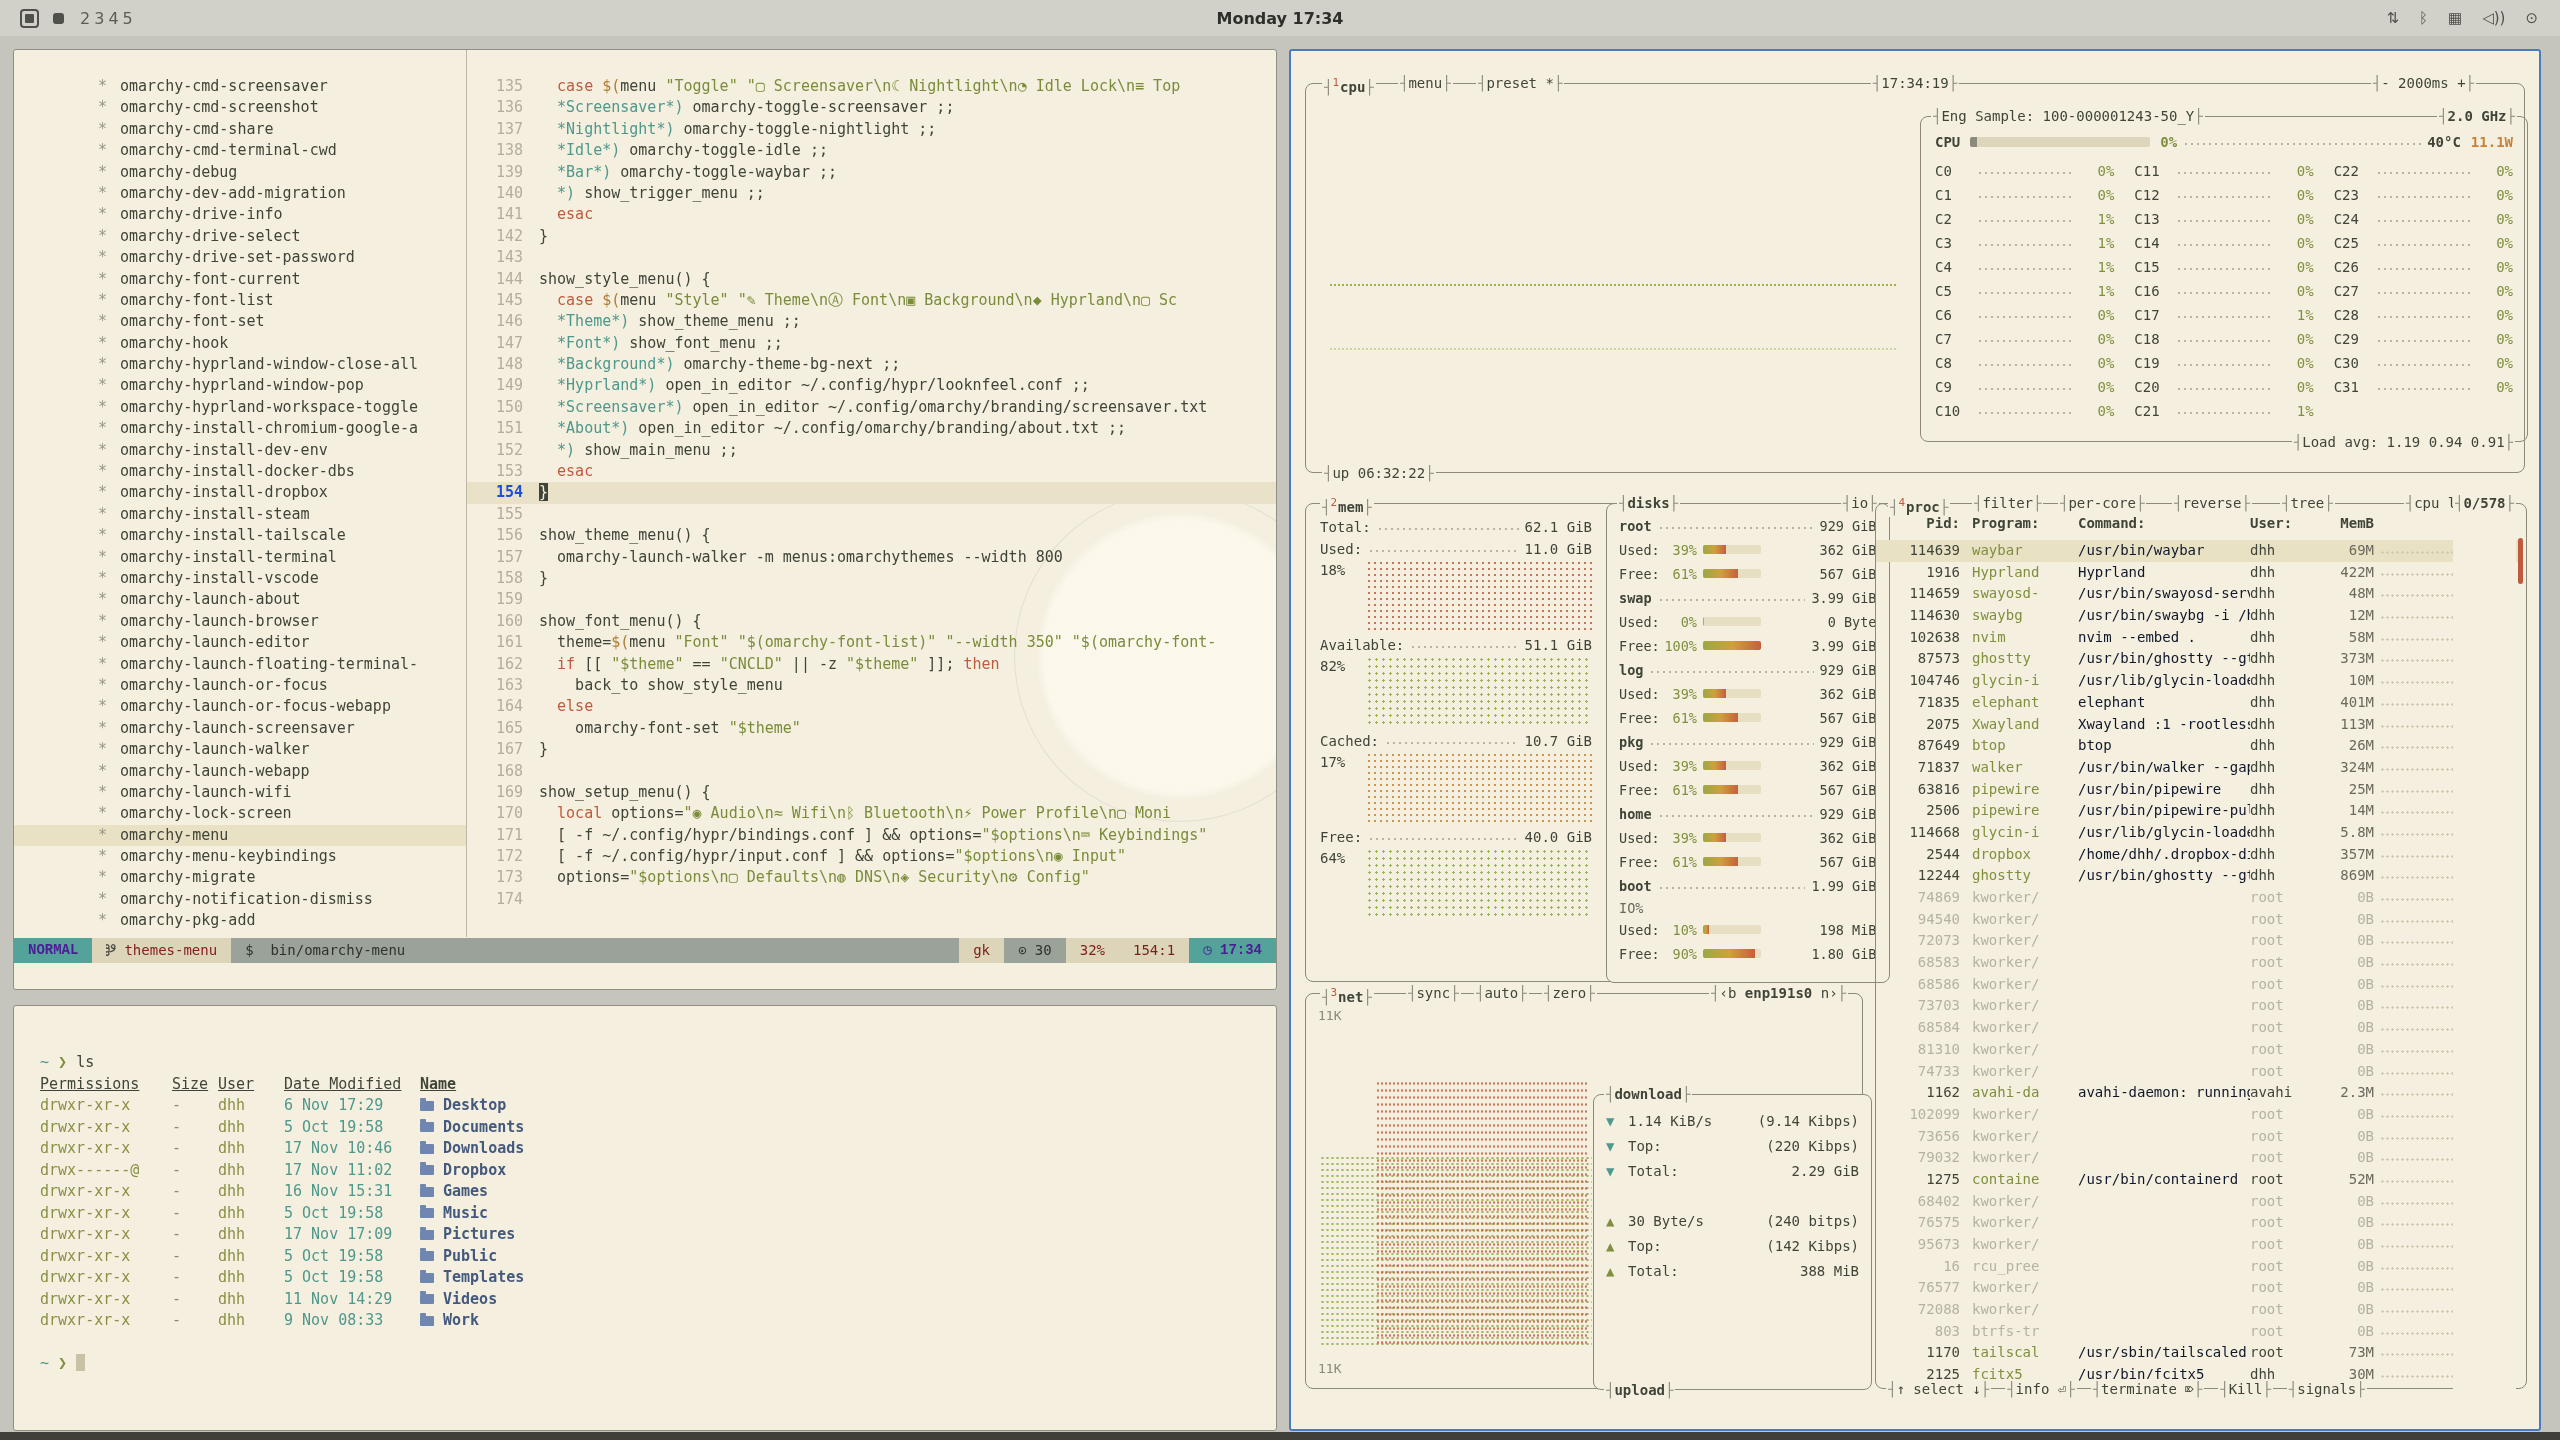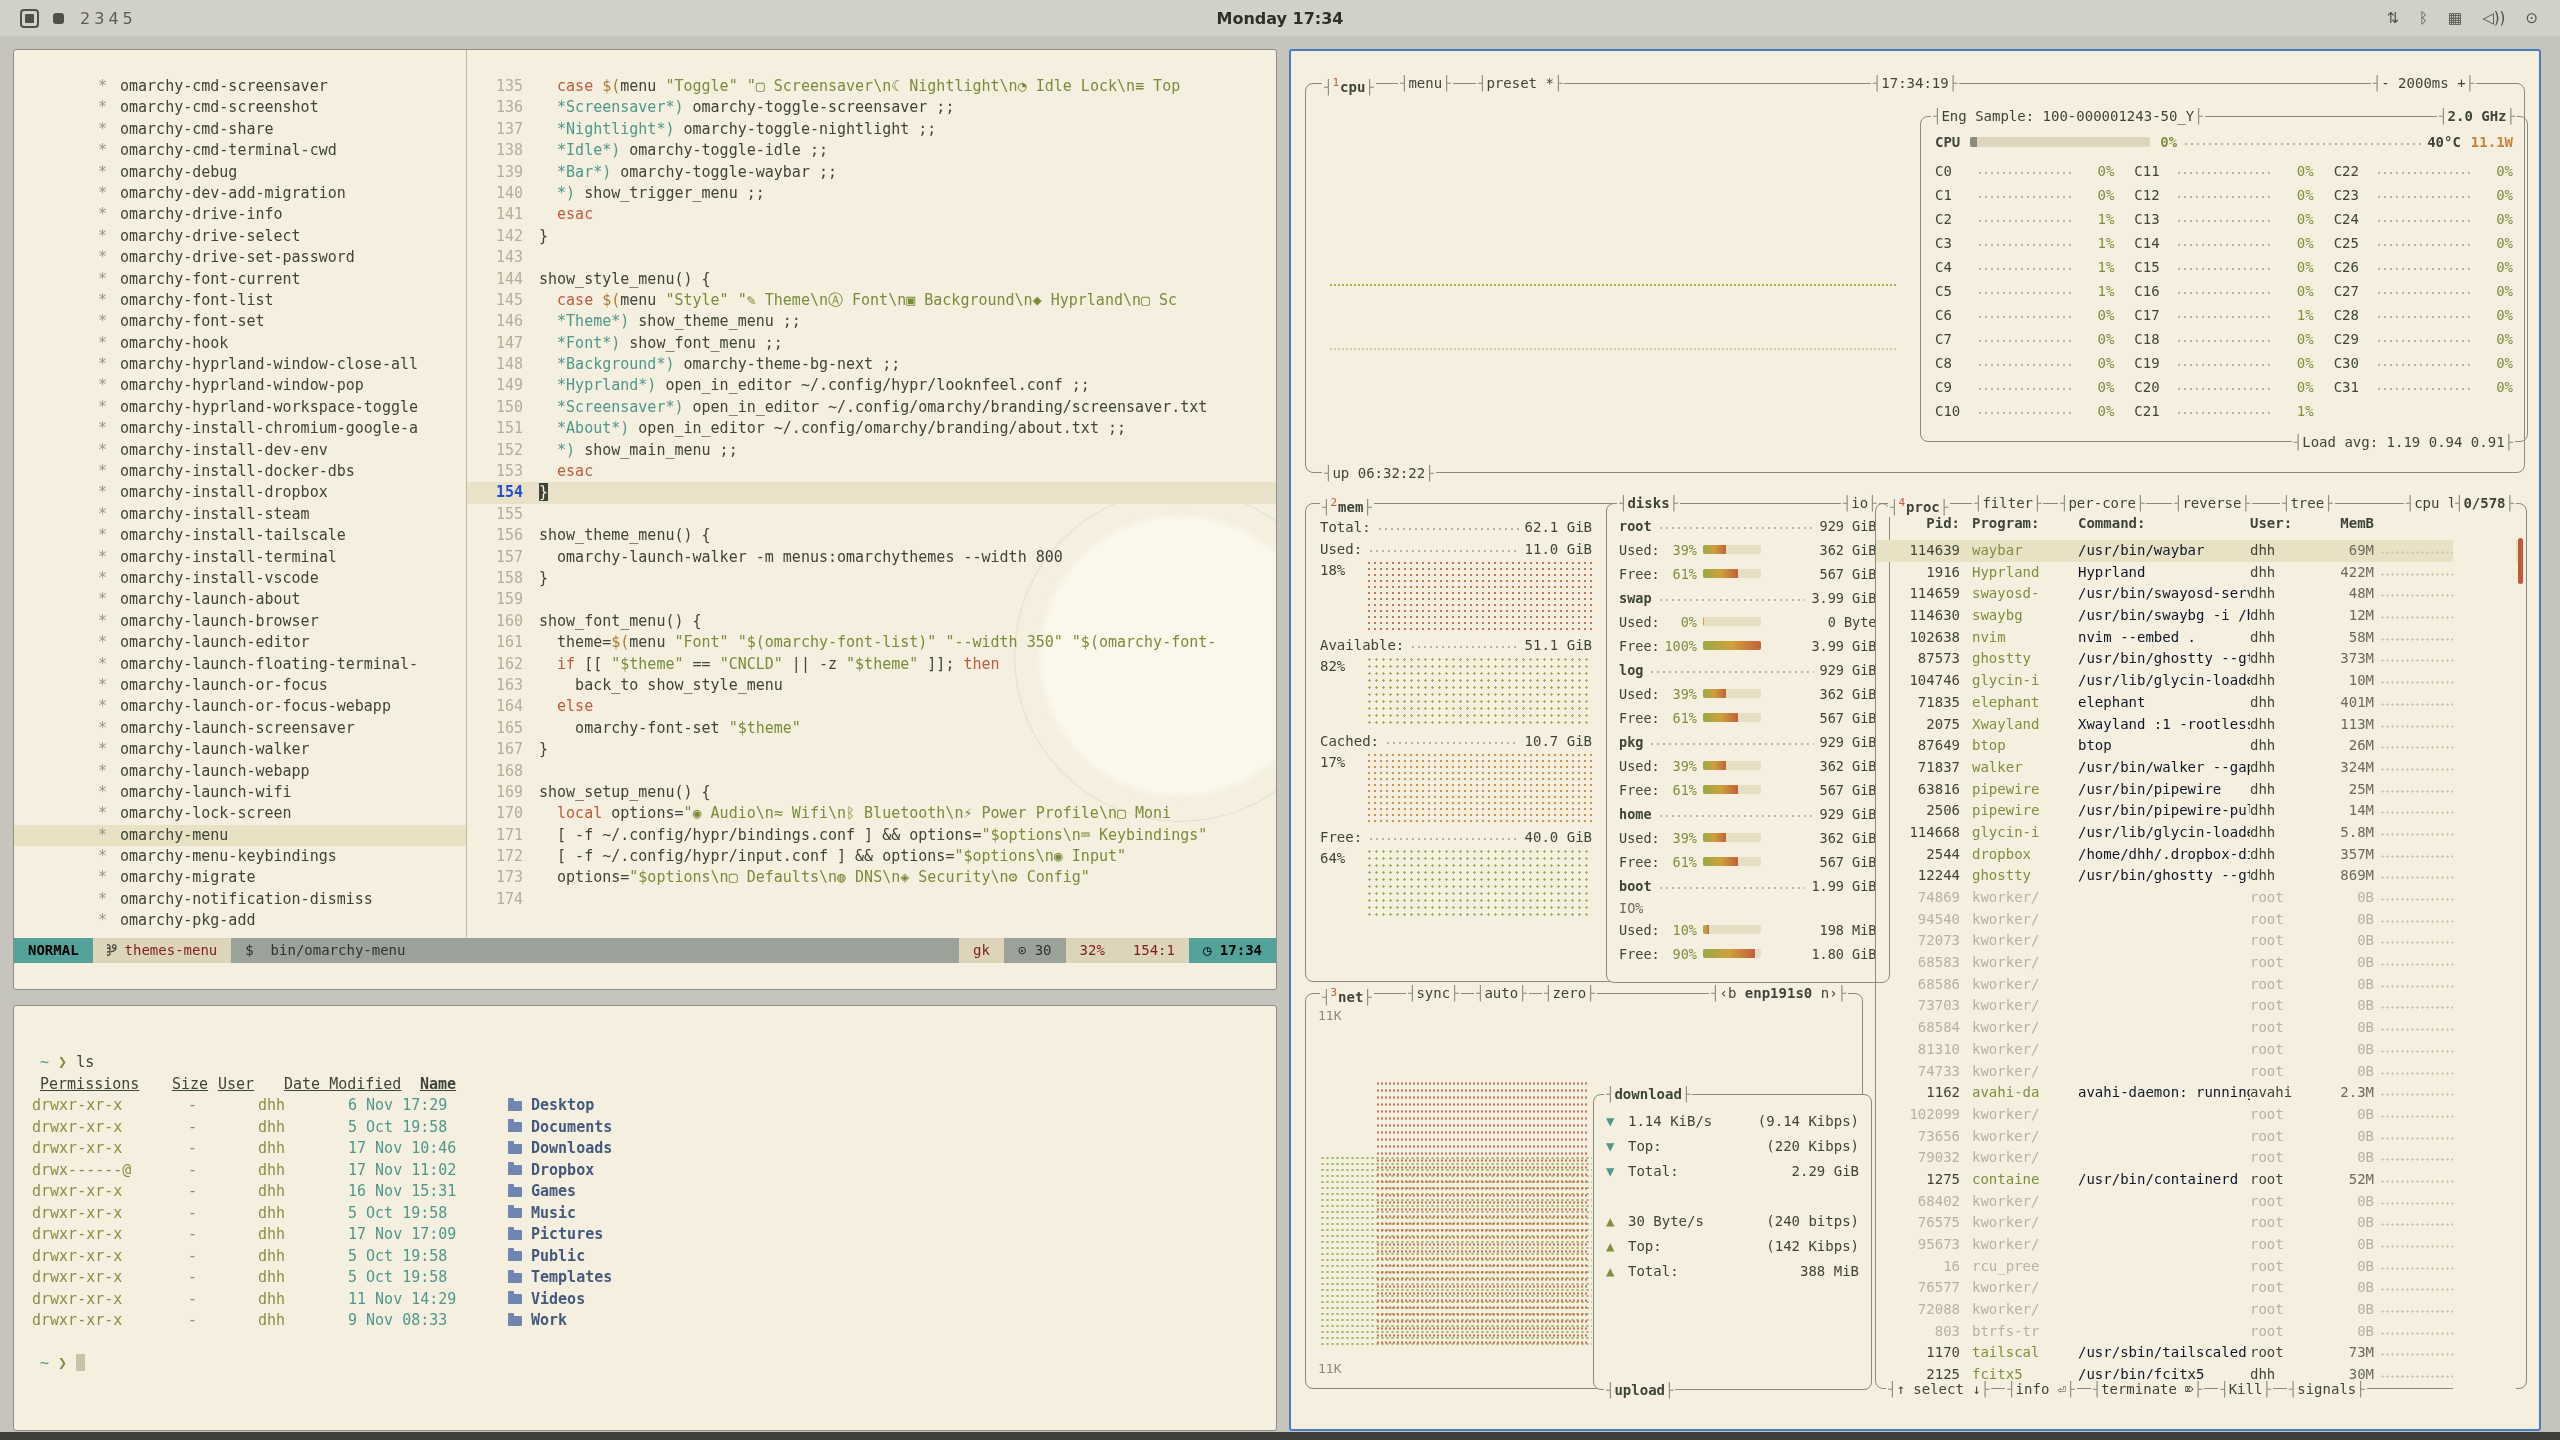--- a/index.html
+++ b/index.html
@@ -39,33 +39,33 @@
   .code-line{height:21.4px;line-height:21.4px;display:flex;white-space:pre;}
   .code-line.cur{background:#eae2c8;}
   .lnum{width:56px;text-align:right;padding-right:16px;color:#b3ae9a;flex:none;}
   .code-line.cur .lnum{color:#1d4ed8;font-weight:bold;}
   .ltext{white-space:pre;color:#3f4438;}
   .tok-str{color:#7a8c3a;} .tok-kw{color:#bf5a3c;} .tok-pat{color:#4e988c;} .tok-var{color:#b07a33;}
   .cursor{background:#3f4438;color:var(--win);}
   .statusbar{position:absolute;left:0;right:0;bottom:26px;height:25px;display:flex;align-items:stretch;
     font-size:14px;line-height:25px;z-index:2;}
   .seg{padding:0 14px;white-space:nowrap;}
-  .seg.teal{background:#53a39a;color:#000000;font-weight:bold;}
+  .seg.teal{background:#53a39a;color:#4c1d95;font-weight:bold;font-family:Liberation Mono, monospace;}
   .seg.tan{background:var(--tan);color:#7f1d1d;}
   .seg.gray{background:var(--gray);color:#2f332c;}
   .seg.grow{flex:1;}
   .branchseg svg{vertical-align:-2px;margin-right:6px;}
   
   #term-win{font-size:15px;}
   .tline{height:21.5px;line-height:21.5px;margin-left:26px;white-space:pre;}
   .t-first{margin-top:46px;}
   .tprompt{color:#4e988c;} .tchev{color:#7f8f3e;font-weight:bold;}
   .ls-head{display:flex;margin-left:26px;height:21.5px;line-height:21.5px;}
   .ls-head span{text-decoration:underline;color:#3f4438;}
-  .ls-row{display:flex;margin-left:18px;height:21.5px;line-height:21.5px;gap:24px;}
+  .ls-row{display:flex;margin-left:26px;height:21.5px;line-height:21.5px;}
   .c-perm{width:132px;flex:none;color:#8a8f44;}
   .c-size{width:46px;flex:none;color:#8b897b;}
   .c-user{width:66px;flex:none;color:#8a8f44;}
   .c-date{width:136px;flex:none;color:#4e988c;}
   .c-name{flex:1;color:var(--blue);font-weight:bold;display:flex;align-items:center;}
   .folder{width:14px;height:10px;background:#6f87b0;border-radius:1px;position:relative;display:inline-block;margin-right:9px;flex:none;}
   .folder::before{content:"";position:absolute;top:-3px;left:0;width:6px;height:3px;background:#6f87b0;border-radius:1px 1px 0 0;}
   .cursor-block{display:inline-block;width:9px;height:17px;background:#c9c2a6;vertical-align:-3px;}
   
   #btop-win{font-size:14px;}

